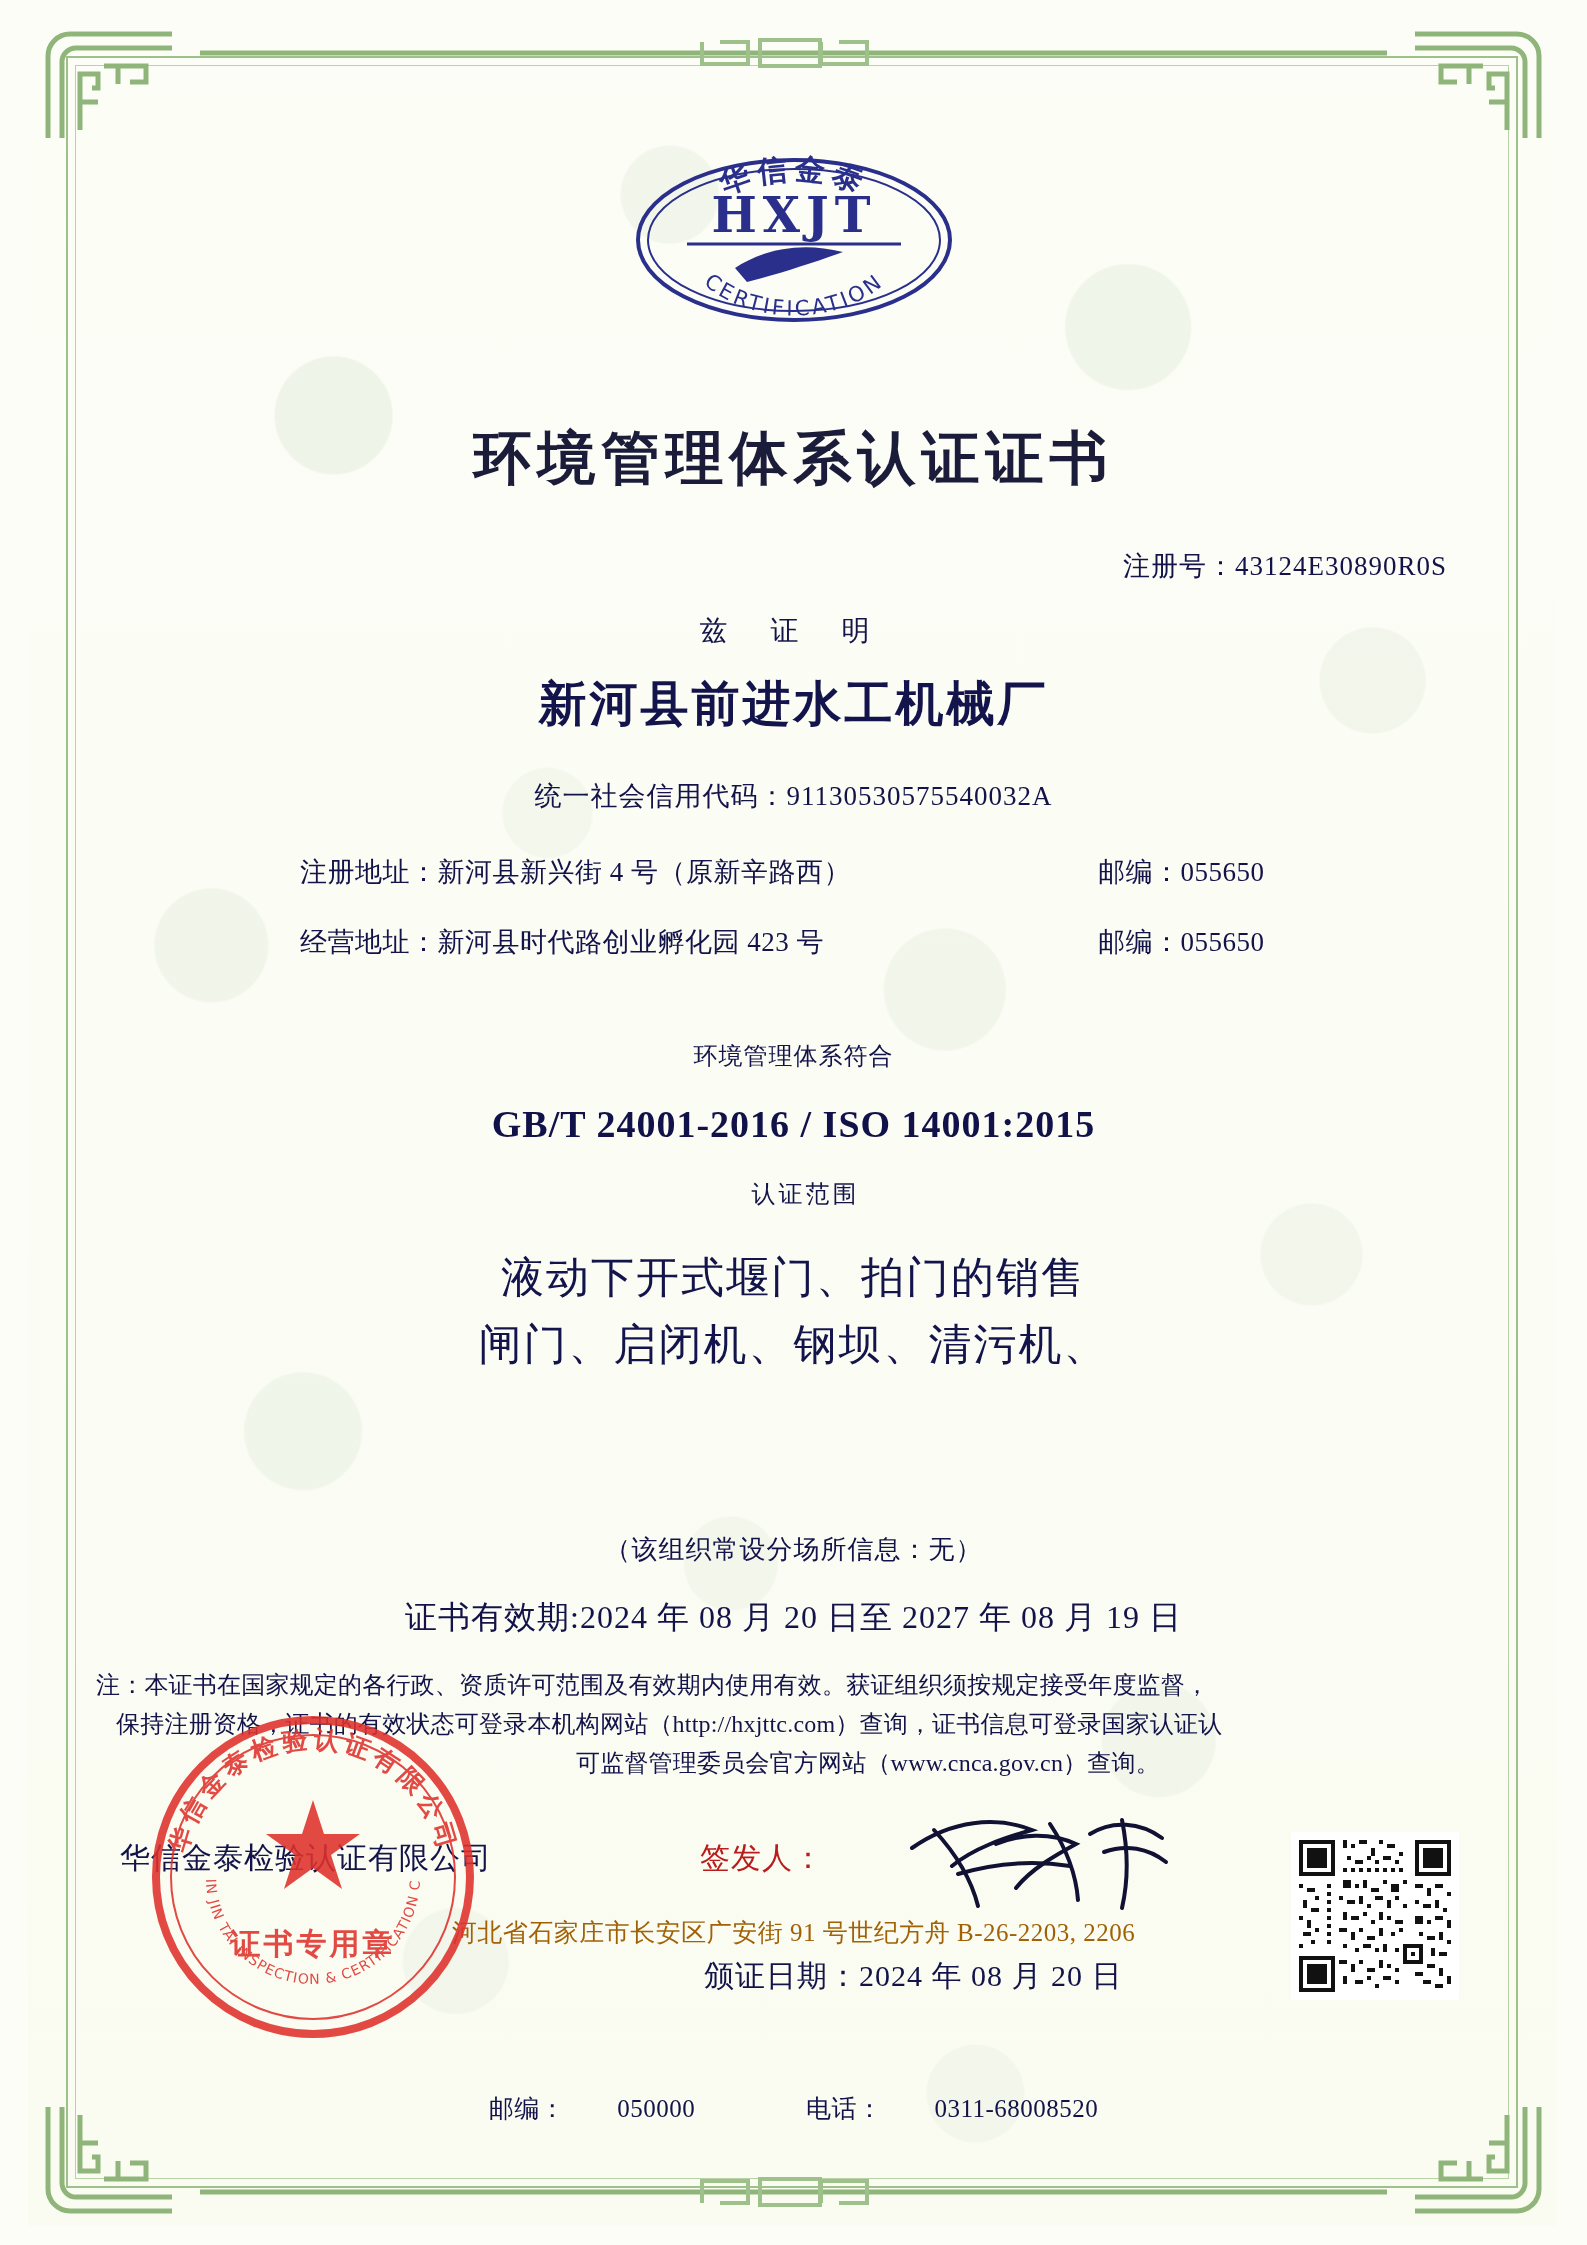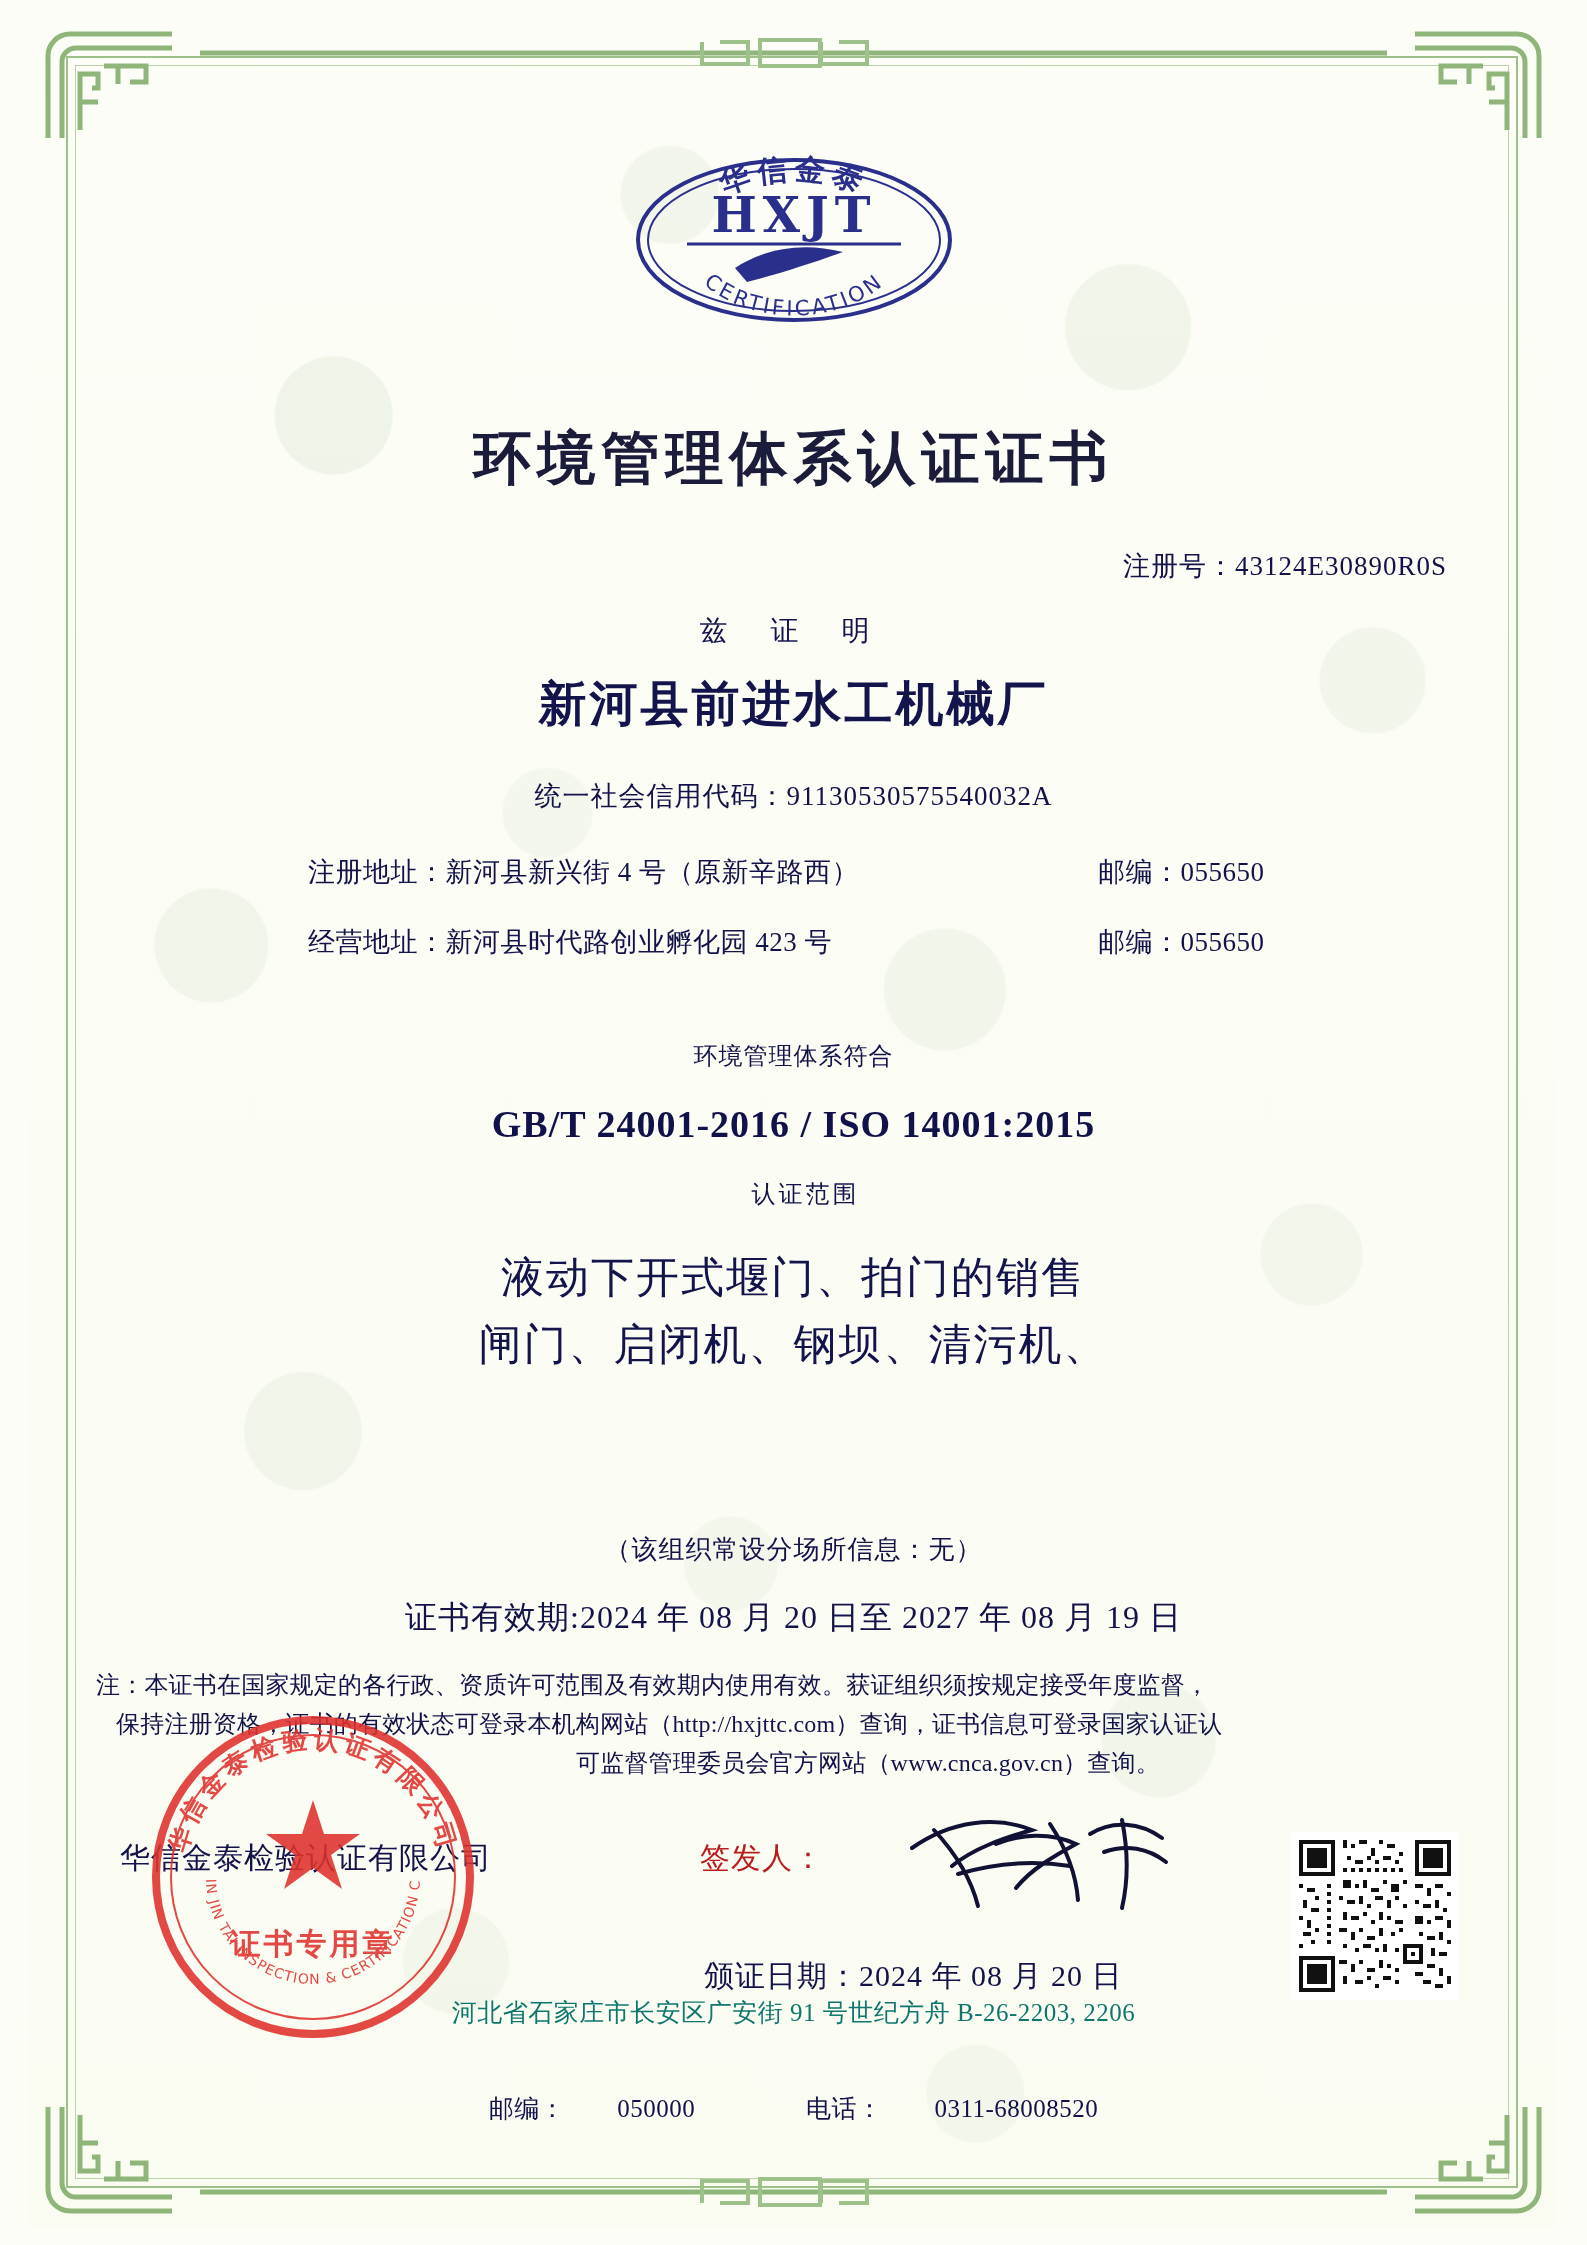--- a/index.html
+++ b/index.html
@@ -149,21 +149,21 @@
 
   .addr-row {
     position: absolute;
     left: 0; right: 0;
     font-size: 27px;
     color: #13134a;
     letter-spacing: 0.5px;
   }
   .addr-row .lbl-val {
     position: absolute;
-    left: 308px;
+    left: 300px;
     white-space: nowrap;
     text-align: center;
   }
   .addr-row .zip {
     position: absolute;
     left: 1098px;
     white-space: nowrap;
   }
   .addr-1 { top: 854px; }
   .addr-2 { top: 924px; }
@@ -277,25 +277,25 @@
     position: absolute;
     top: 1956px;
     left: 704px;
     font-size: 30px;
     color: #13134a;
     letter-spacing: 1px;
   }
 
   .addr-footer {
     position: absolute;
-    top: 1996px;
+    top: 1916px;
     left: 0; right: 0;
     text-align: center;
     font-size: 25px;
-    color: #0f766e;
+    color: #a16207;
     letter-spacing: 0.5px;
   }
   .contact-footer {
     position: absolute;
     top: 2092px;
     left: 0; right: 0;
     text-align: center;
     font-size: 25px;
     color: #13134a;
     letter-spacing: 0.5px;

